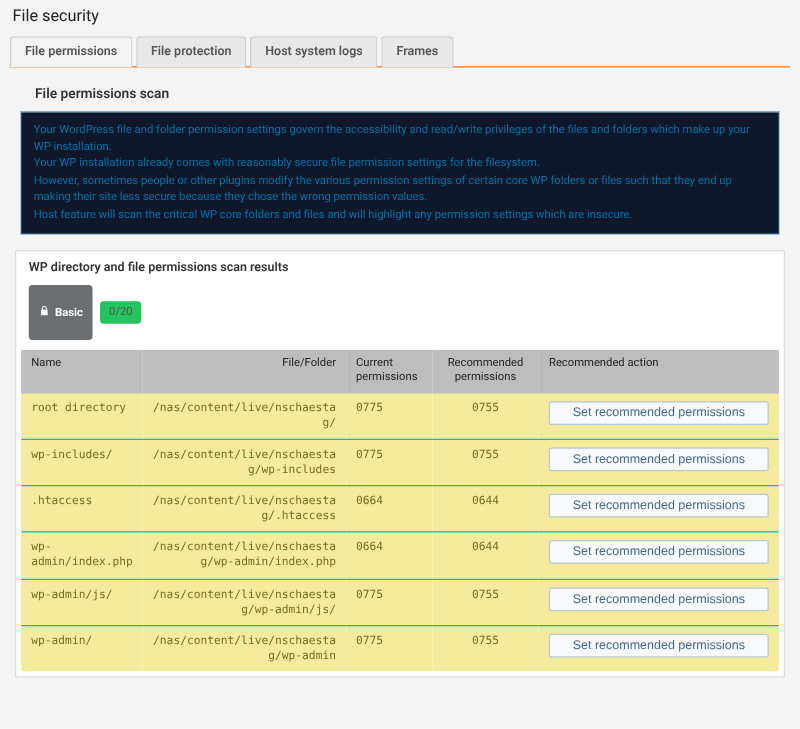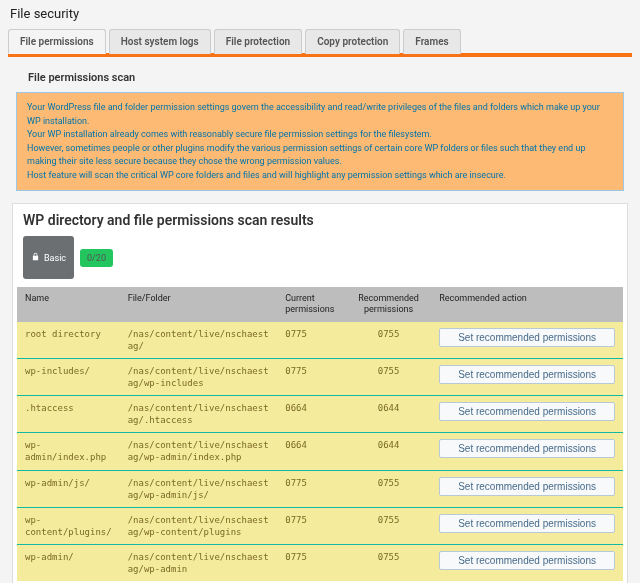--- a/index.html
+++ b/index.html
@@ -12,21 +12,21 @@
     padding: 6px 8px 0 8px;
   }
   h1 {
     font-size: 13px;
     font-weight: 400;
     color: #222;
     margin: 0 0 8px 2px;
   }
   .tabs {
     display: flex;
-    border-bottom: 4px solid #f97316;
+    border-bottom: 1px solid #f97316;
     gap: 0;
   }
   .tab {
     padding: 6px 11px;
     font-size: 10px;
     color: #555;
     background: #e8e8e8;
     border: 1px solid #ccc;
     border-bottom: none;
     margin-right: 3px;
@@ -41,55 +41,56 @@
     border-bottom: 1px solid #f4f4f4;
   }
   .section-h {
     font-size: 11px;
     font-weight: 600;
     color: #333;
     margin: 14px 2px 8px 20px;
   }
   .info-box {
     border: 1px solid #9cc7e6;
-    background: #fdba74;
+    background: #0f172a;
     padding: 8px 10px;
     margin: 0 8px 12px 8px;
     line-height: 1.5;
     font-size: 9px;
     color: #0073aa;
   }
   .info-box p { margin: 0; }
   .panel {
     background: #fff;
     border: 1px solid #ddd;
     margin: 0 4px 10px 4px;
     padding-bottom:4px;
   }
   .panel-h {
-    font-size: 14px;
+    font-size: 10px;
     font-weight: 600;
     padding: 8px 10px;
   }
   .toolbar {
     display: flex;
     align-items: center;
     gap: 6px;
     padding: 0 10px 8px 10px;
   }
   .basic-btn {
     background: #6b6f72;
     color: #fff;
     font-size: 9px;
     padding: 16px 8px;
     border-radius: 3px;
     display: inline-flex;
     align-items: flex-end;
     gap: 4px;
     cursor: pointer;
+    font-weight: bold;
   }
   .basic-btn svg { width: 9px; height: 9px; fill: #fff; }
   .count-badge {
     background: #22c55e;
     color: #555;
     font-size: 9px;
     padding: 4px 7px;
     border-radius: 3px;
   }
   table {
@@ -113,21 +114,21 @@
     padding: 6px 8px;
     vertical-align: top;
     color: #7a6a25;
     font-family: Menlo, Consolas, monospace;
     line-height: 1.35;
     margin-top: 24px;
   }
   tbody tr { background: #f5eb9c; }
   tbody tr + tr td { border-top: 1px solid #14b8a6; }
   .col-name { width: 82px; }
-  .col-ff { width: 200px; word-break: break-all;}
+  .col-ff { width: 200px; word-break: break-all; text-align: right;}
   .col-cur { width: 70px; }
   .col-rec { width: 88px; text-align: center; }
   .col-act { }
   .act-btn {
     font-family: Liberation Sans, sans-serif;
     font-size: 10px;
     background: #f7f9fb;
     border: 1px solid #b7c8d6;
     color: #476b8a;
     padding: 3px 18px;
@@ -137,23 +138,22 @@
   }
   td.action-cell { text-align:left; }
 </style>
 </head>
 <body>
 
 <h1>File security</h1>
 
 <div class="tabs" id="tabs">
     <div class="tab active">File permissions</div>
+    <div class="tab">File protection</div>
     <div class="tab">Host system logs</div>
-    <div class="tab">File protection</div>
-    <div class="tab">Copy protection</div>
     <div class="tab">Frames</div>
   </div>
 
 <div class="section-h">File permissions scan</div>
 
 <div class="info-box" id="info-box">
     <p>Your WordPress file and folder permission settings govern the accessibility and read/write privileges of the files and folders which make up your WP installation.</p>
     <p>Your WP installation already comes with reasonably secure file permission settings for the filesystem.</p>
     <p>However, sometimes people or other plugins modify the various permission settings of certain core WP folders or files such that they end up making their site less secure because they chose the wrong permission values.</p>
     <p>Host feature will scan the critical WP core folders and files and will highlight any permission settings which are insecure.</p>
@@ -213,27 +213,20 @@
           <td class="col-act action-cell"><button class="act-btn">Set recommended permissions</button></td>
         </tr>
         <tr>
           <td class="col-name">wp-admin/js/</td>
           <td class="col-ff">/nas/content/live/nschaestag/wp-admin/js/</td>
           <td class="col-cur">0775</td>
           <td class="col-rec">0755</td>
           <td class="col-act action-cell"><button class="act-btn">Set recommended permissions</button></td>
         </tr>
         <tr>
-          <td class="col-name">wp-content/plugins/</td>
-          <td class="col-ff">/nas/content/live/nschaestag/wp-content/plugins</td>
-          <td class="col-cur">0775</td>
-          <td class="col-rec">0755</td>
-          <td class="col-act action-cell"><button class="act-btn">Set recommended permissions</button></td>
-        </tr>
-        <tr>
           <td class="col-name">wp-admin/</td>
           <td class="col-ff">/nas/content/live/nschaestag/wp-admin</td>
           <td class="col-cur">0775</td>
           <td class="col-rec">0755</td>
           <td class="col-act action-cell"><button class="act-btn">Set recommended permissions</button></td>
         </tr>
       </tbody>
 
   </table>
 </div>

